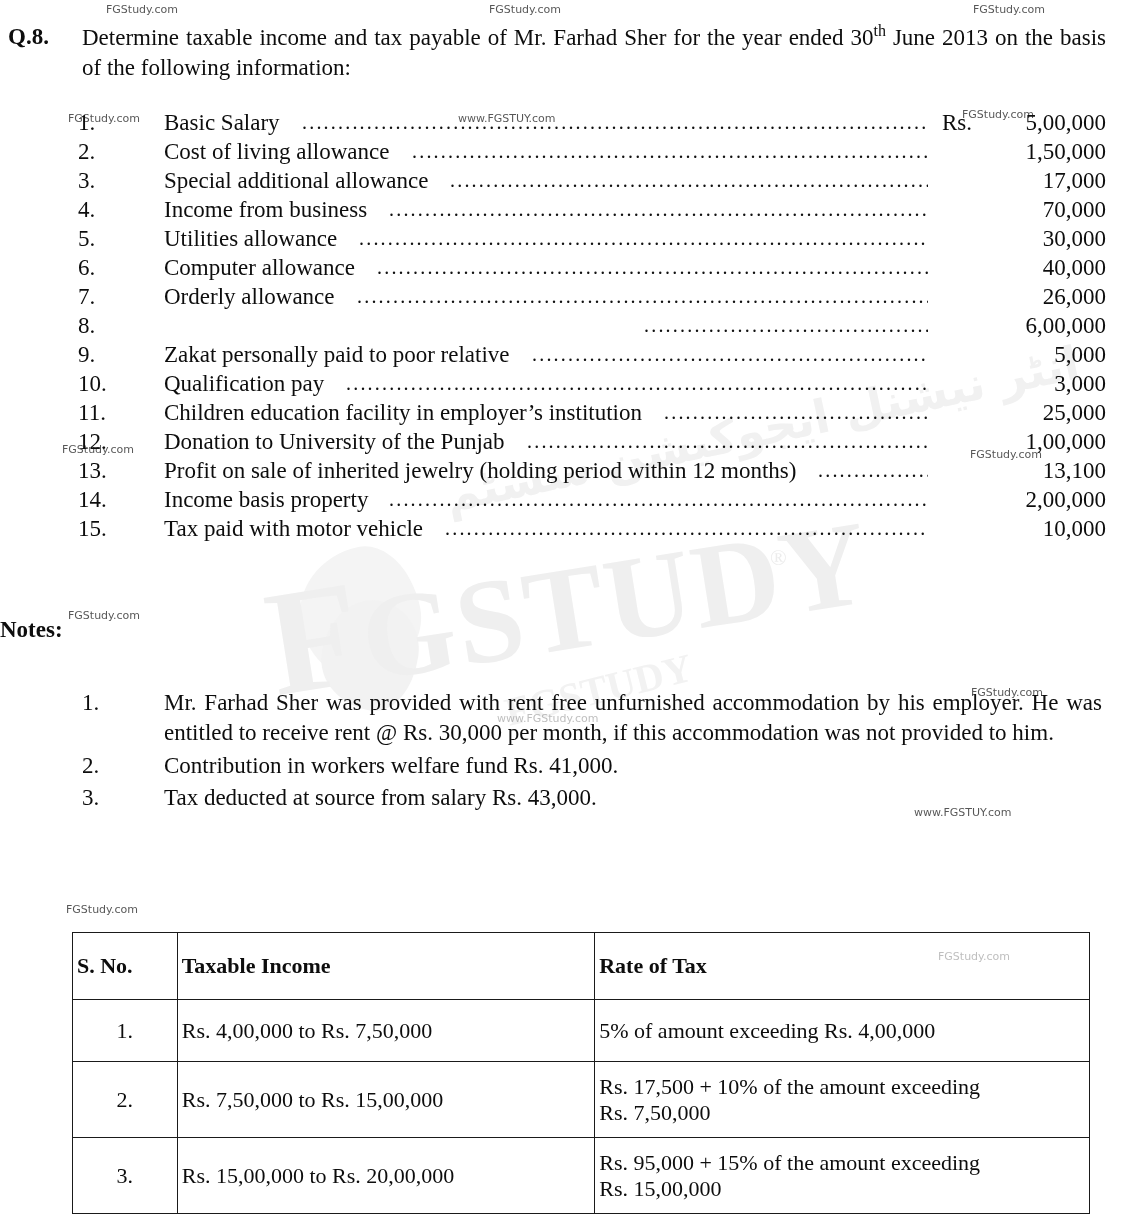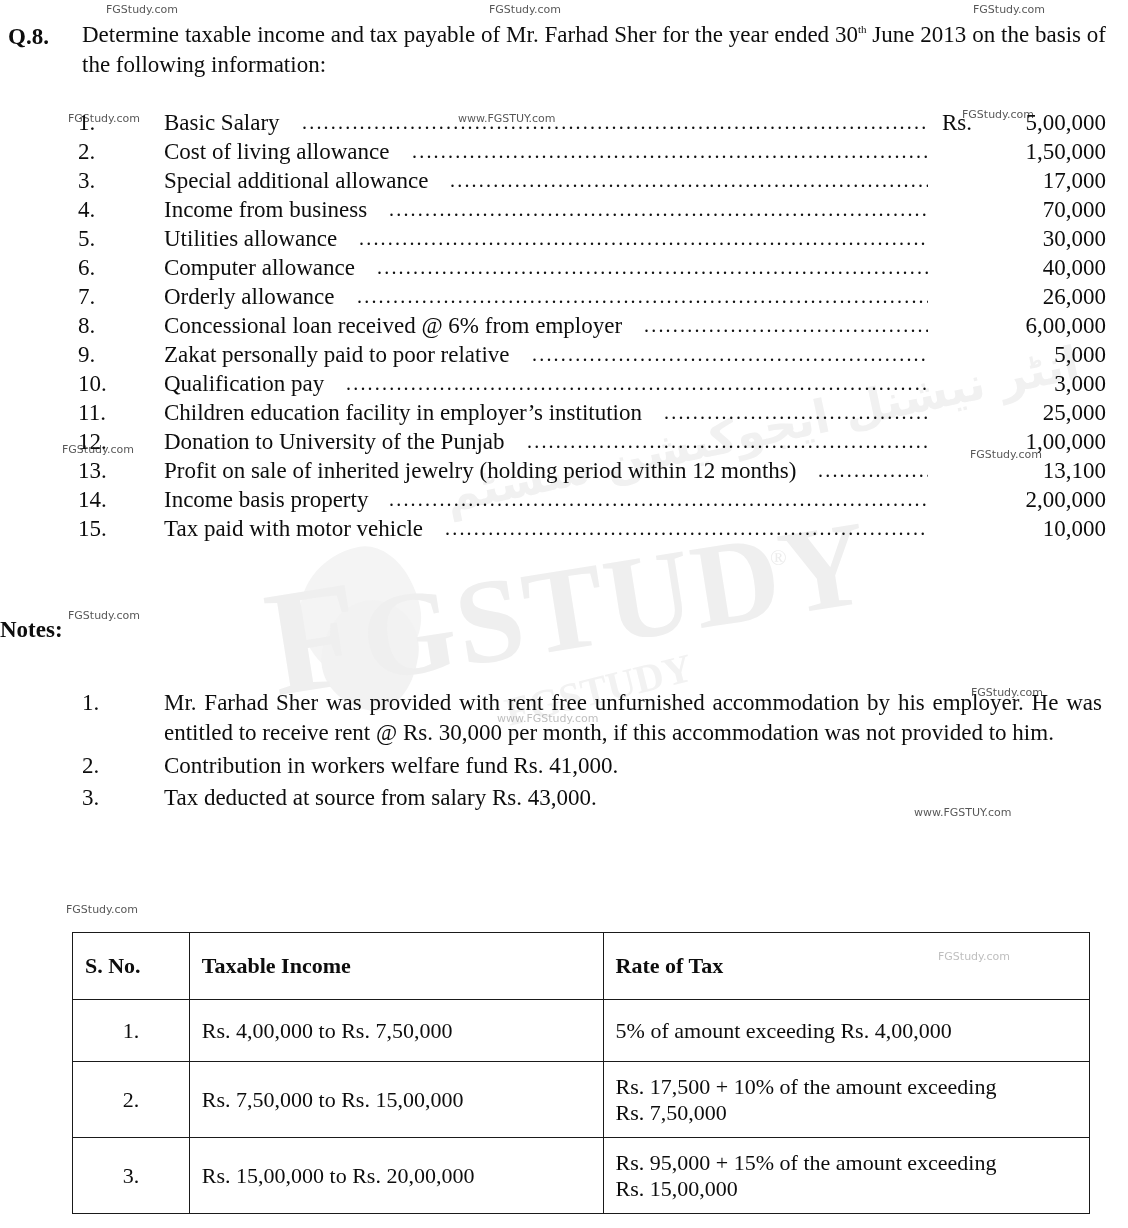--- a/index.html
+++ b/index.html
@@ -129,21 +129,21 @@
     font-size: 23px;
   }
   .q-text {
     margin-left: 82px;
     margin-right: 22px;
     font-size: 23px;
     line-height: 1.32;
     text-align: justify;
     text-justify: inter-word;
   }
-  .q-text sup { font-size: 11px; }
+  .q-text sup { font-size: 16px; }
 
   
   .items {
     position: absolute;
     left: 0;
     top: 108px;
     width: 1128px;
   }
   .item {
     position: relative;
@@ -217,21 +217,21 @@
   .tax-table {
     position: absolute;
     left: 72px;
     top: 932px;
     width: 1018px;
     border-collapse: collapse;
     font-size: 22px;
   }
   .tax-table td, .tax-table th {
     border: 1.6px solid #1a1a1a;
-    padding: 7px 12px;
+    padding: 7px 4px;
     text-align: left;
     vertical-align: middle;
     font-weight: 400;
   }
   .tax-table thead th {
     font-weight: 700;
     height: 52px;
   }
   .col-sno { width: 98px; text-align: center; }
   .col-income { width: 420px; }
@@ -318,21 +318,20 @@
         <span class="it-amt">40,000</span>
       </div>
       <div class="item">
         <span class="it-num">7.</span>
         <span class="it-name">Orderly allowance</span>
         <span class="it-dots" style="left: 357px; width: 571px;">.............................................................................................</span>
         <span class="it-amt">26,000</span>
       </div>
       <div class="item">
         <span class="it-num">8.</span>
-        <span class="it-name">Concessional loan received @ 6% from employer</span>
         <span class="it-dots" style="left: 644px; width: 284px;">..............................................</span>
         <span class="it-amt">6,00,000</span>
       </div>
       <div class="item">
         <span class="it-num">9.</span>
         <span class="it-name">Zakat personally paid to poor relative</span>
         <span class="it-dots" style="left: 532px; width: 396px;">................................................................</span>
         <span class="it-amt">5,000</span>
       </div>
       <div class="item">

